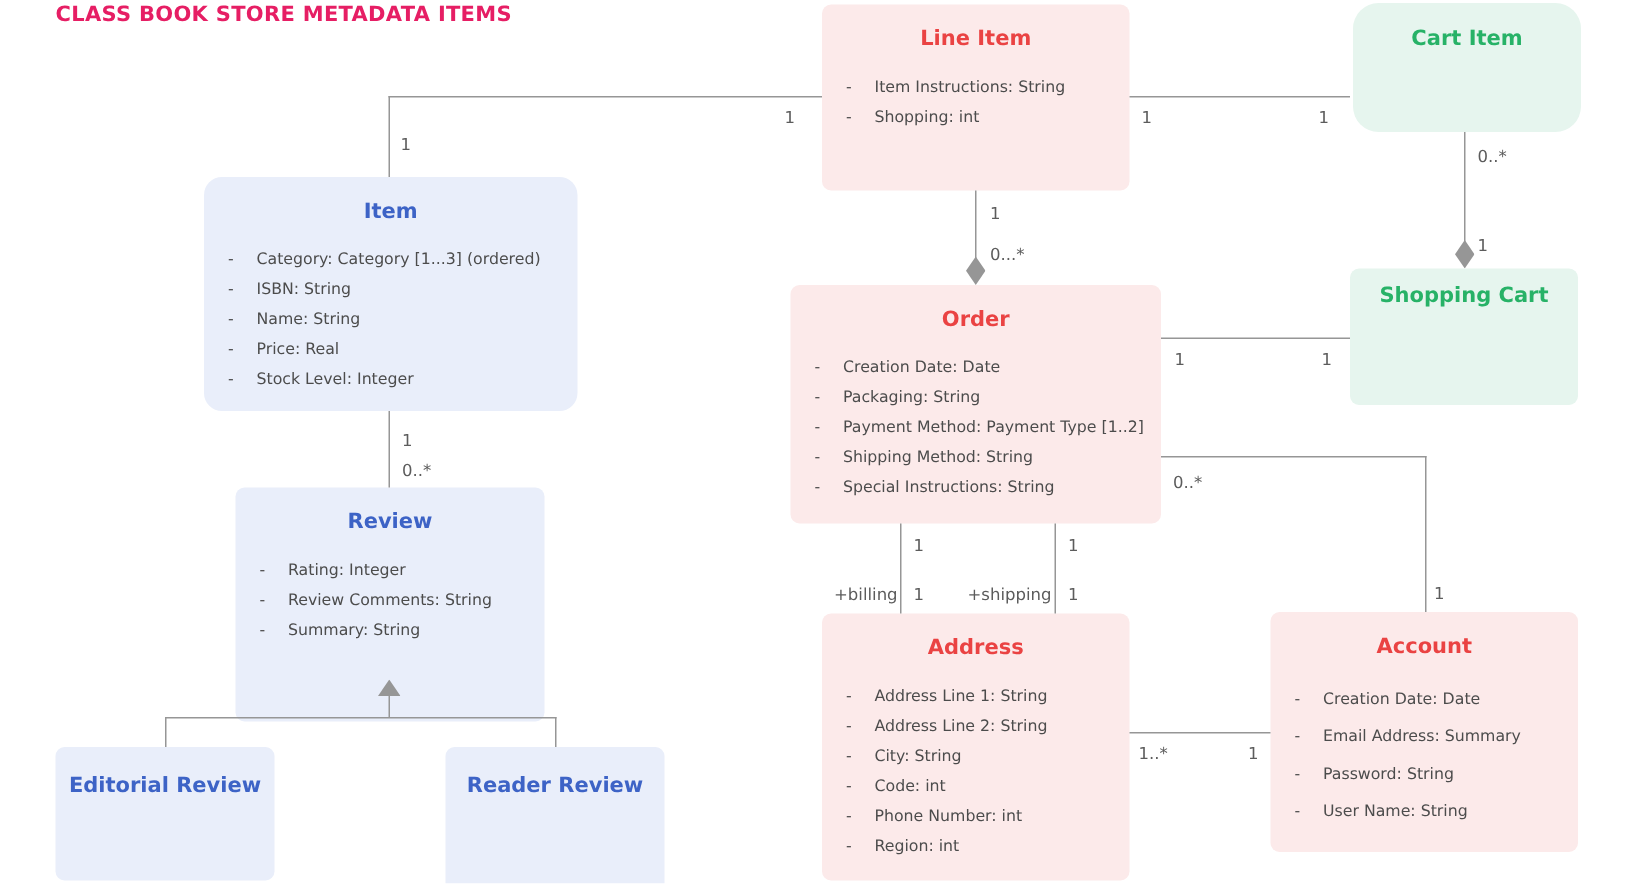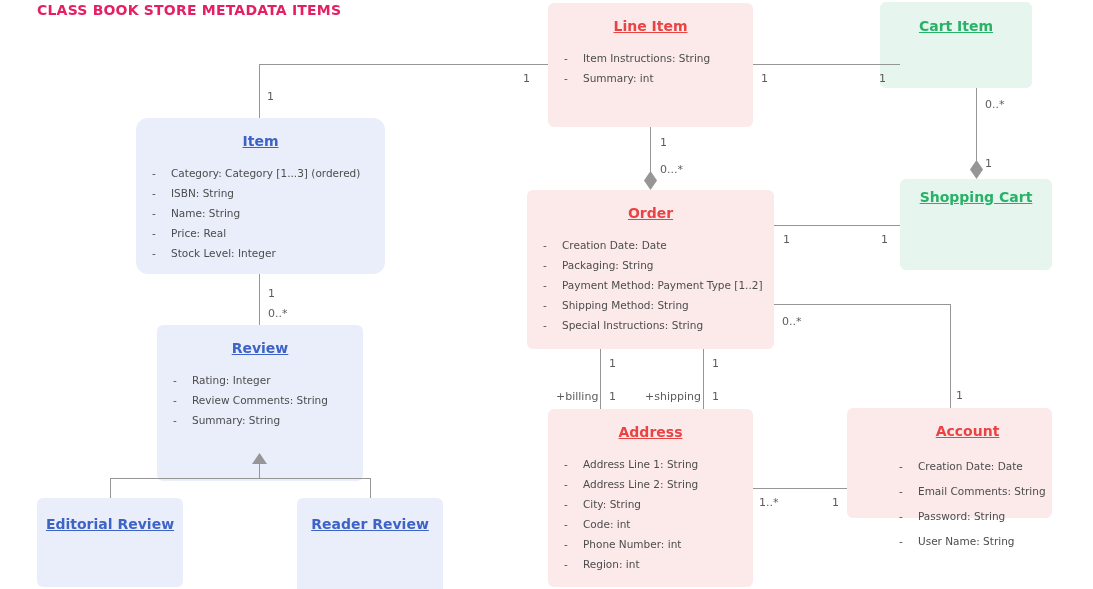--- a/index.html
+++ b/index.html
@@ -9,21 +9,21 @@
   }
   html,body { margin:0; padding:0; background:#ffffff; }
   body { font-family:"DejaVu Sans","Liberation Sans",sans-serif; }
   .canvas { position:relative; width:1093px; height:589px; background:#ffffff; overflow:hidden; }
   .page-title { position:absolute; left:37px; top:2px; margin:0; font-size:14px; font-weight:700;
                 letter-spacing:.2px; color:var(--heading); }
   .node { position:absolute; border-radius:6px; box-sizing:border-box; }
   .node.pink  { background:var(--pink-bg); }
   .node.green { background:var(--green-bg); }
   .node.blue  { background:var(--blue-bg); }
-  .node-title { text-align:center; font-weight:700; font-size:14px; line-height:20px;text-decoration:underline; }
+  .node-title { text-align:center; font-weight:700; font-size:14px; line-height:20px; }
   .node.pink  .node-title { color:var(--pink-title); }
   .node.green .node-title { color:var(--green-title); }
   .node.blue  .node-title { color:var(--blue-title); }
   .node-attrs { margin-top:12px; }
   .attr-row { display:flex; align-items:center; padding-left:16px; font-size:10.5px; color:var(--attr-text); }
   .attr-dash { width:19px; flex:none; }
   .attr-text { white-space:nowrap; }
   .seg { position:absolute; background:var(--line); }
   .edge-label { position:absolute; font-size:11px; line-height:12px; color:var(--label-text); white-space:nowrap; }
   .diamond { position:absolute; width:13px; height:19px; background:var(--line);
@@ -38,25 +38,25 @@
   <h1 class="page-title">CLASS BOOK STORE METADATA ITEMS</h1>
 <div class="node pink" style="left: 548px; top: 3px; width: 205px; height: 124px;">
       <div class="node-title" style="padding-top: 13px;">Line Item</div>
       <div class="node-attrs">
         <div class="attr-row" style="height: 20px;">
           <div class="attr-dash">-</div>
           <div class="attr-text">Item Instructions: String</div>
         </div>
         <div class="attr-row" style="height: 20px;">
           <div class="attr-dash">-</div>
-          <div class="attr-text">Summary: int</div>
-        </div>
-      </div>
-    </div>
-    <div class="node green" style="left: 880px; top: 2px; width: 152px; height: 86px;">
+          <div class="attr-text">Shopping: int</div>
+        </div>
+      </div>
+    </div>
+    <div class="node green" style="left: 902px; top: 2px; width: 152px; height: 86px; border-radius: 17px;">
       <div class="node-title" style="padding-top: 14px;">Cart Item</div>
     </div>
     <div class="node blue" style="left: 136px; top: 118px; width: 249px; height: 156px; border-radius: 12px;">
       <div class="node-title" style="padding-top: 13px;">Item</div>
       <div class="node-attrs">
         <div class="attr-row" style="height: 20px;">
           <div class="attr-dash">-</div>
           <div class="attr-text">Category: Category [1...3] (ordered)</div>
         </div>
         <div class="attr-row" style="height: 20px;">
@@ -144,30 +144,30 @@
         <div class="attr-row" style="height: 20px;">
           <div class="attr-dash">-</div>
           <div class="attr-text">Phone Number: int</div>
         </div>
         <div class="attr-row" style="height: 20px;">
           <div class="attr-dash">-</div>
           <div class="attr-text">Region: int</div>
         </div>
       </div>
     </div>
-    <div class="node pink" style="left: 847px; top: 408px; width: 205px; height: 110px; padding-left: 36px;">
+    <div class="node pink" style="left: 847px; top: 408px; width: 205px; height: 160px;">
       <div class="node-title" style="padding-top: 13px;">Account</div>
       <div class="node-attrs">
         <div class="attr-row" style="height: 25px;">
           <div class="attr-dash">-</div>
           <div class="attr-text">Creation Date: Date</div>
         </div>
         <div class="attr-row" style="height: 25px;">
           <div class="attr-dash">-</div>
-          <div class="attr-text">Email Comments: String</div>
+          <div class="attr-text">Email Address: Summary</div>
         </div>
         <div class="attr-row" style="height: 25px;">
           <div class="attr-dash">-</div>
           <div class="attr-text">Password: String</div>
         </div>
         <div class="attr-row" style="height: 25px;">
           <div class="attr-dash">-</div>
           <div class="attr-text">User Name: String</div>
         </div>
       </div>

